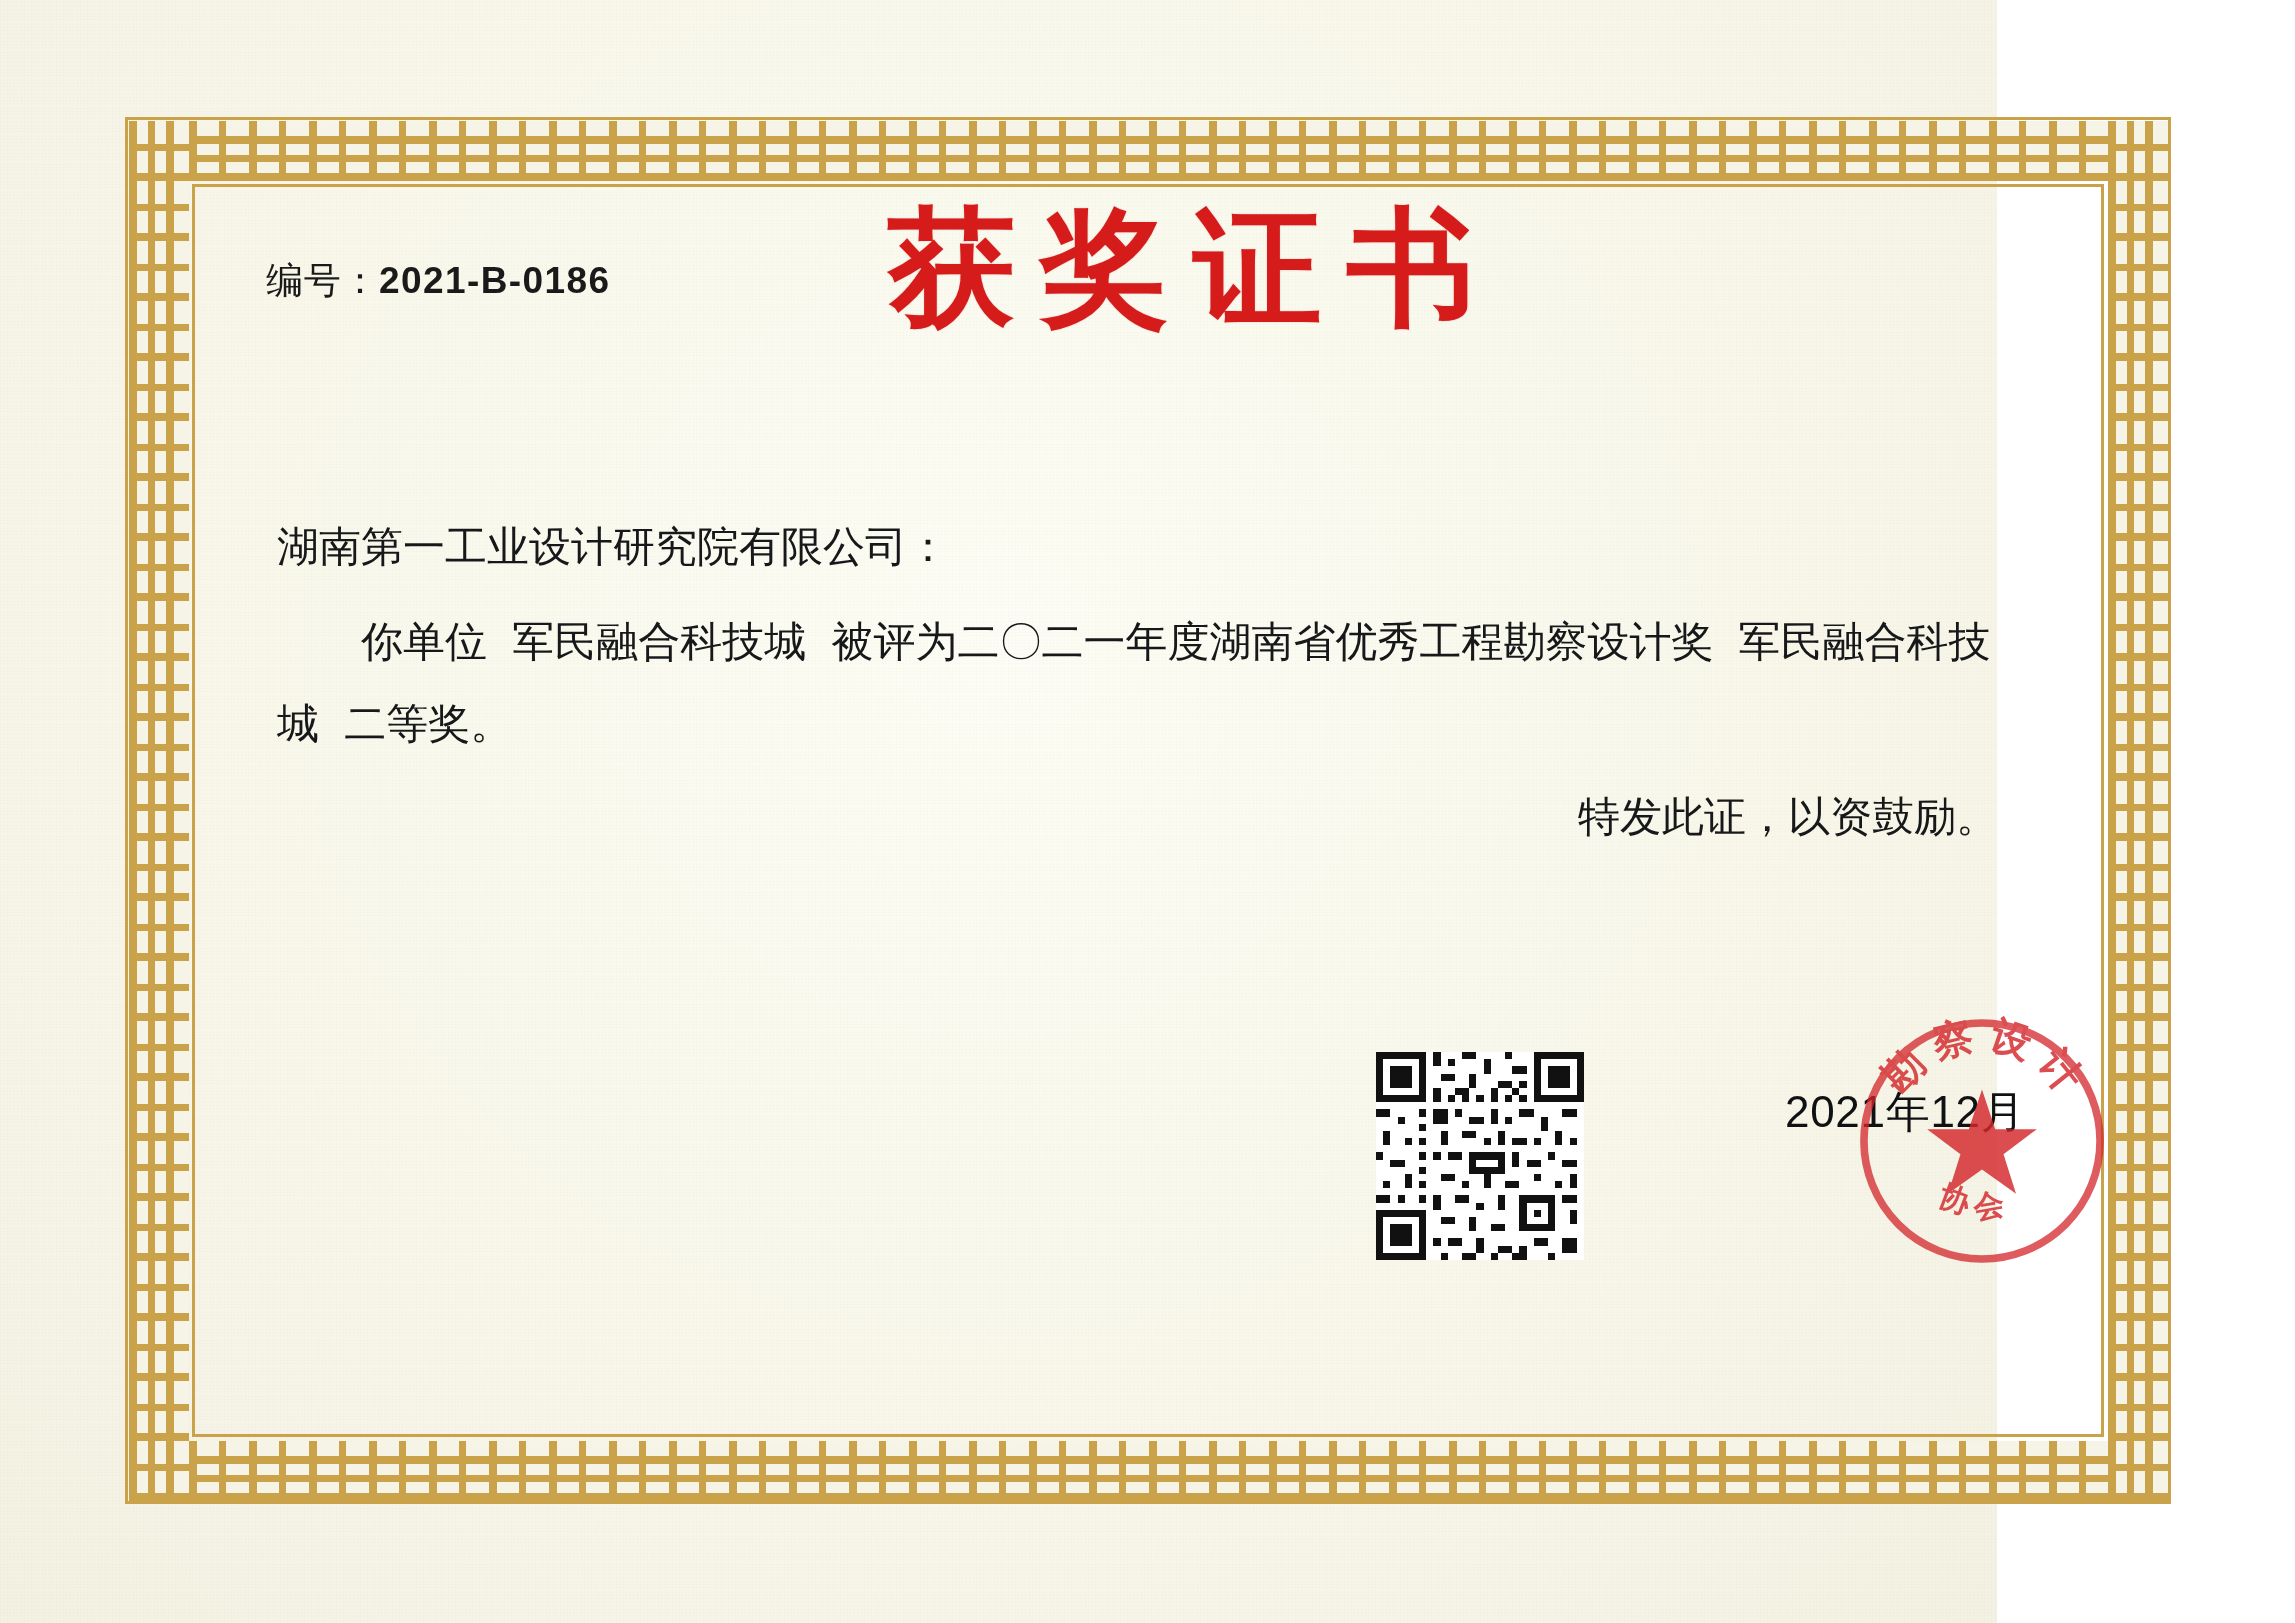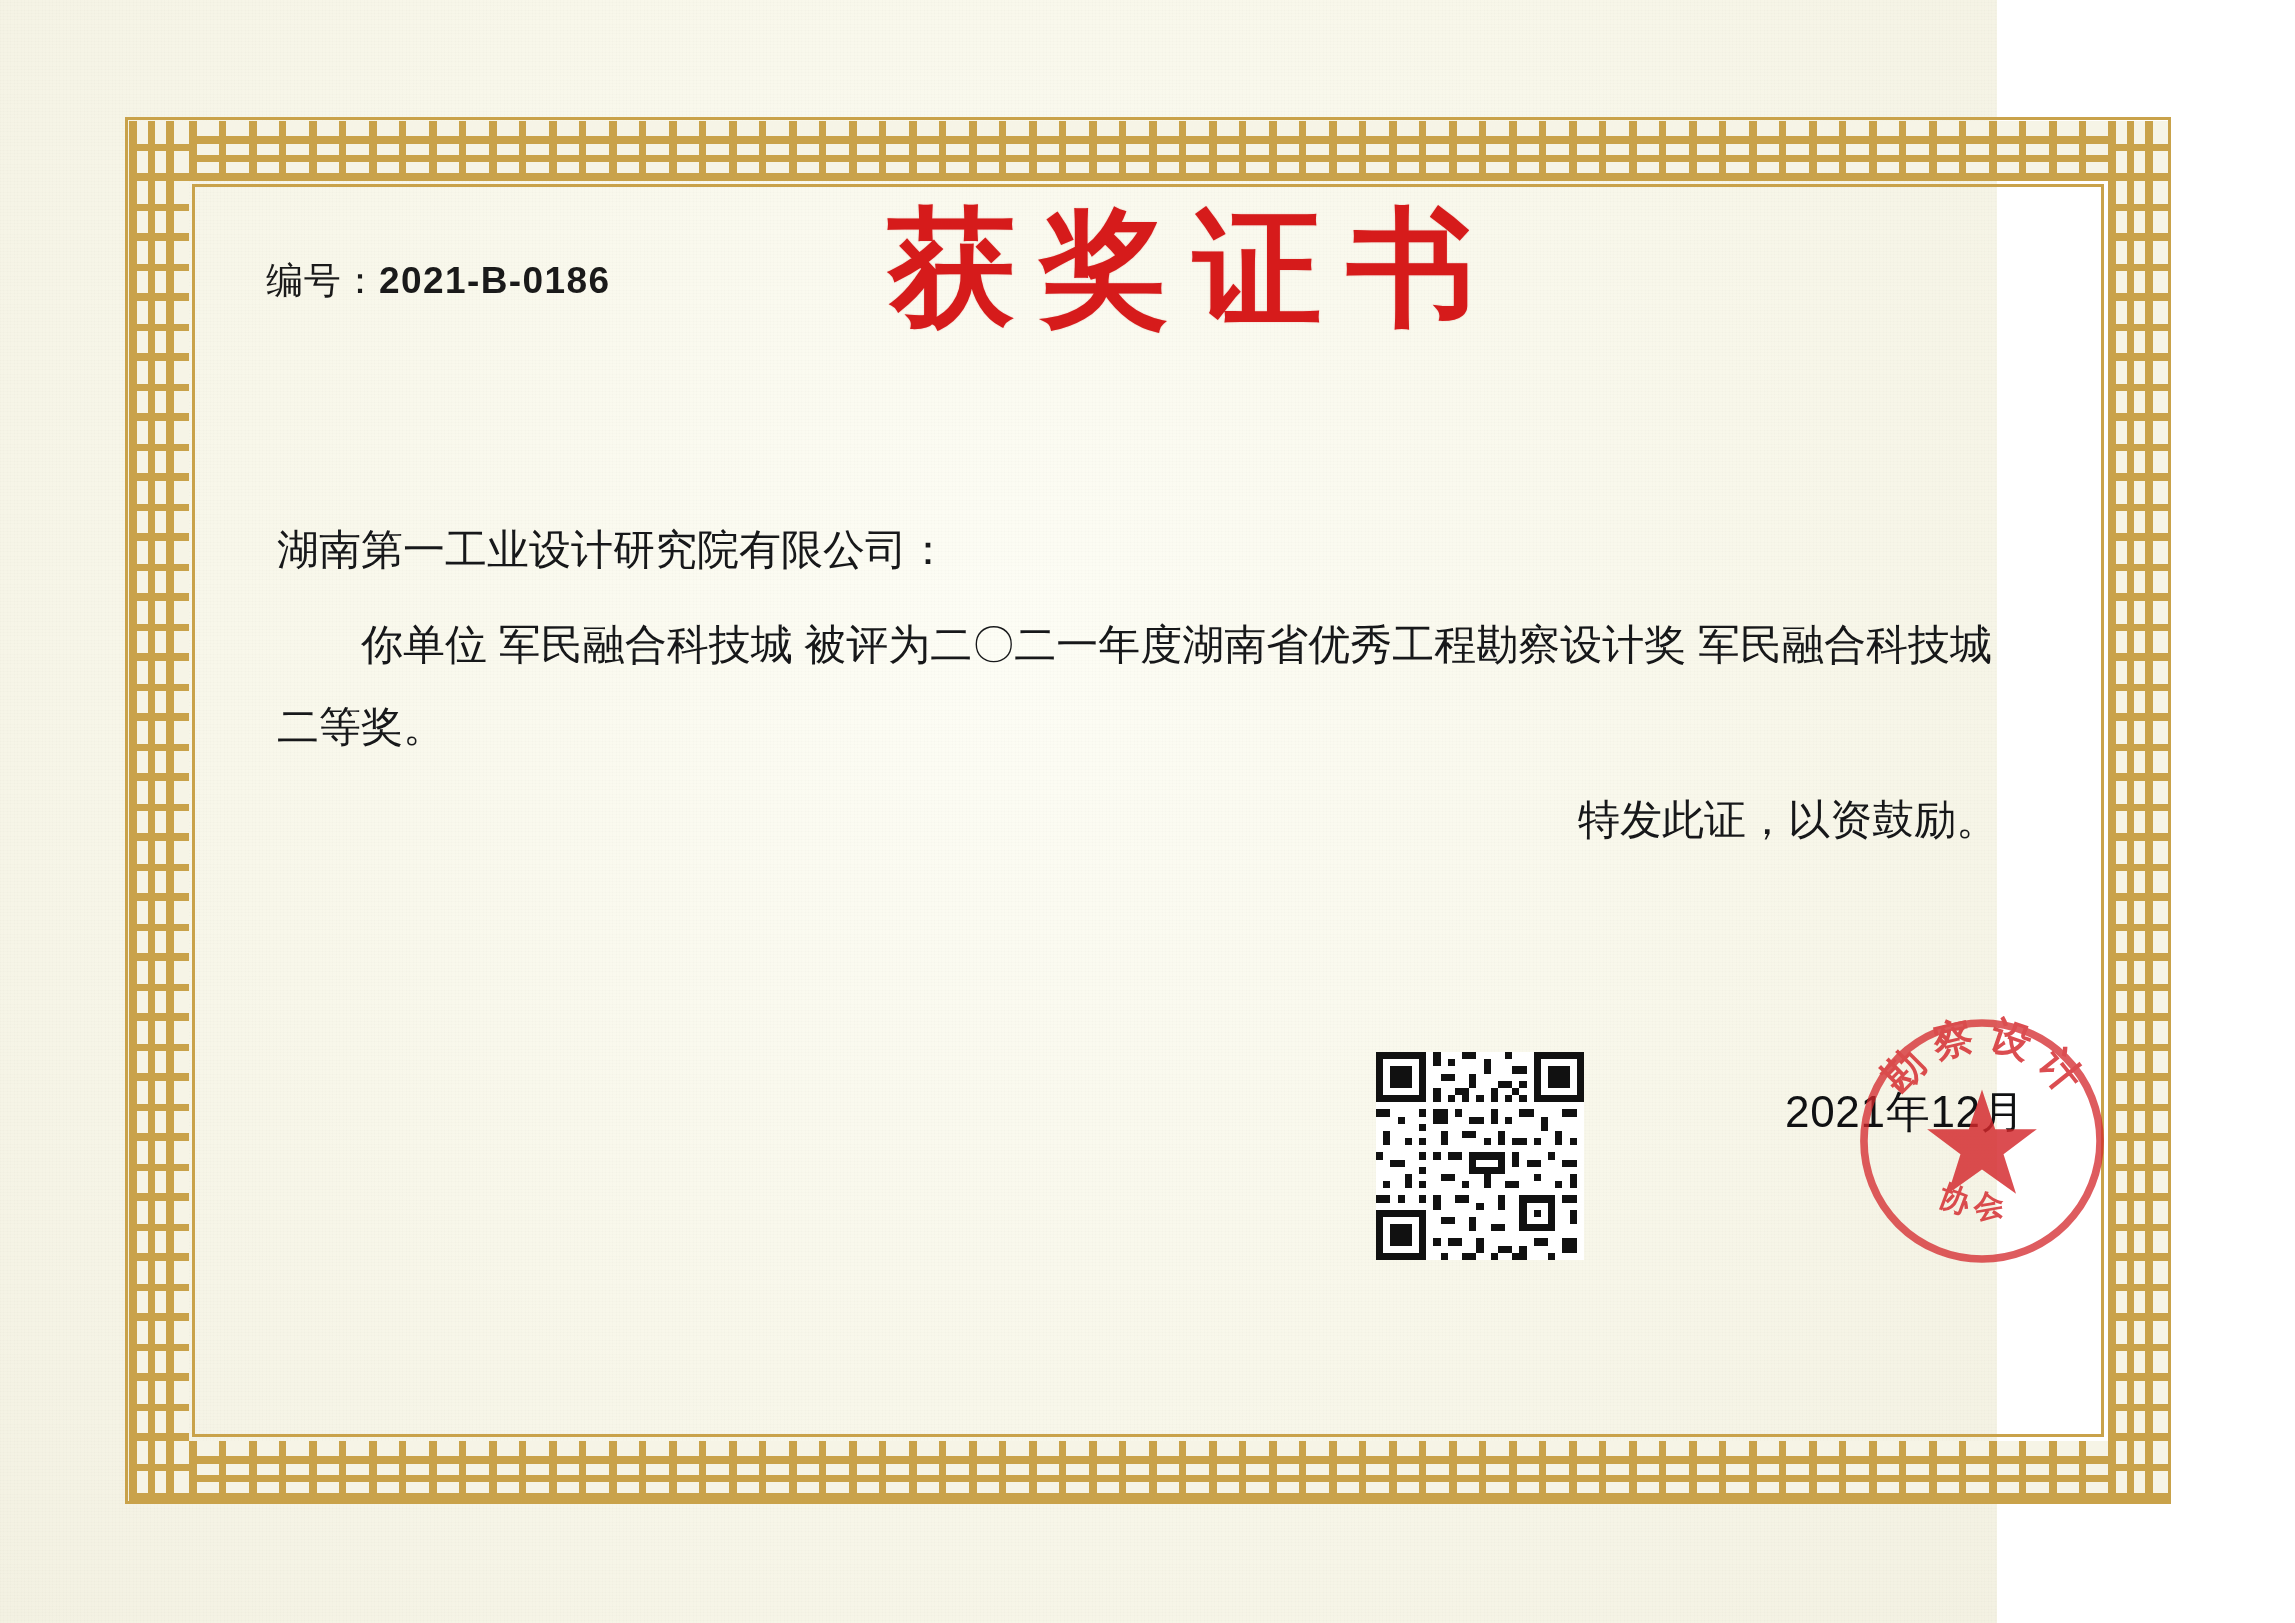--- a/index.html
+++ b/index.html
@@ -149,20 +149,21 @@
   }
 
   .body-block {
     position: absolute;
     left: 82px;
     top: 326px;
     width: 1721px;
     color: #17181a;
     font-size: 42px;
     line-height: 82px;
+    font-family: Liberation Mono, monospace;
   }
   .recipient {
     margin: 0 0 12.5px 0;
     white-space: nowrap;
   }
   .para {
     margin: 0;
     text-indent: 2em;
   }
   .para-2 {

